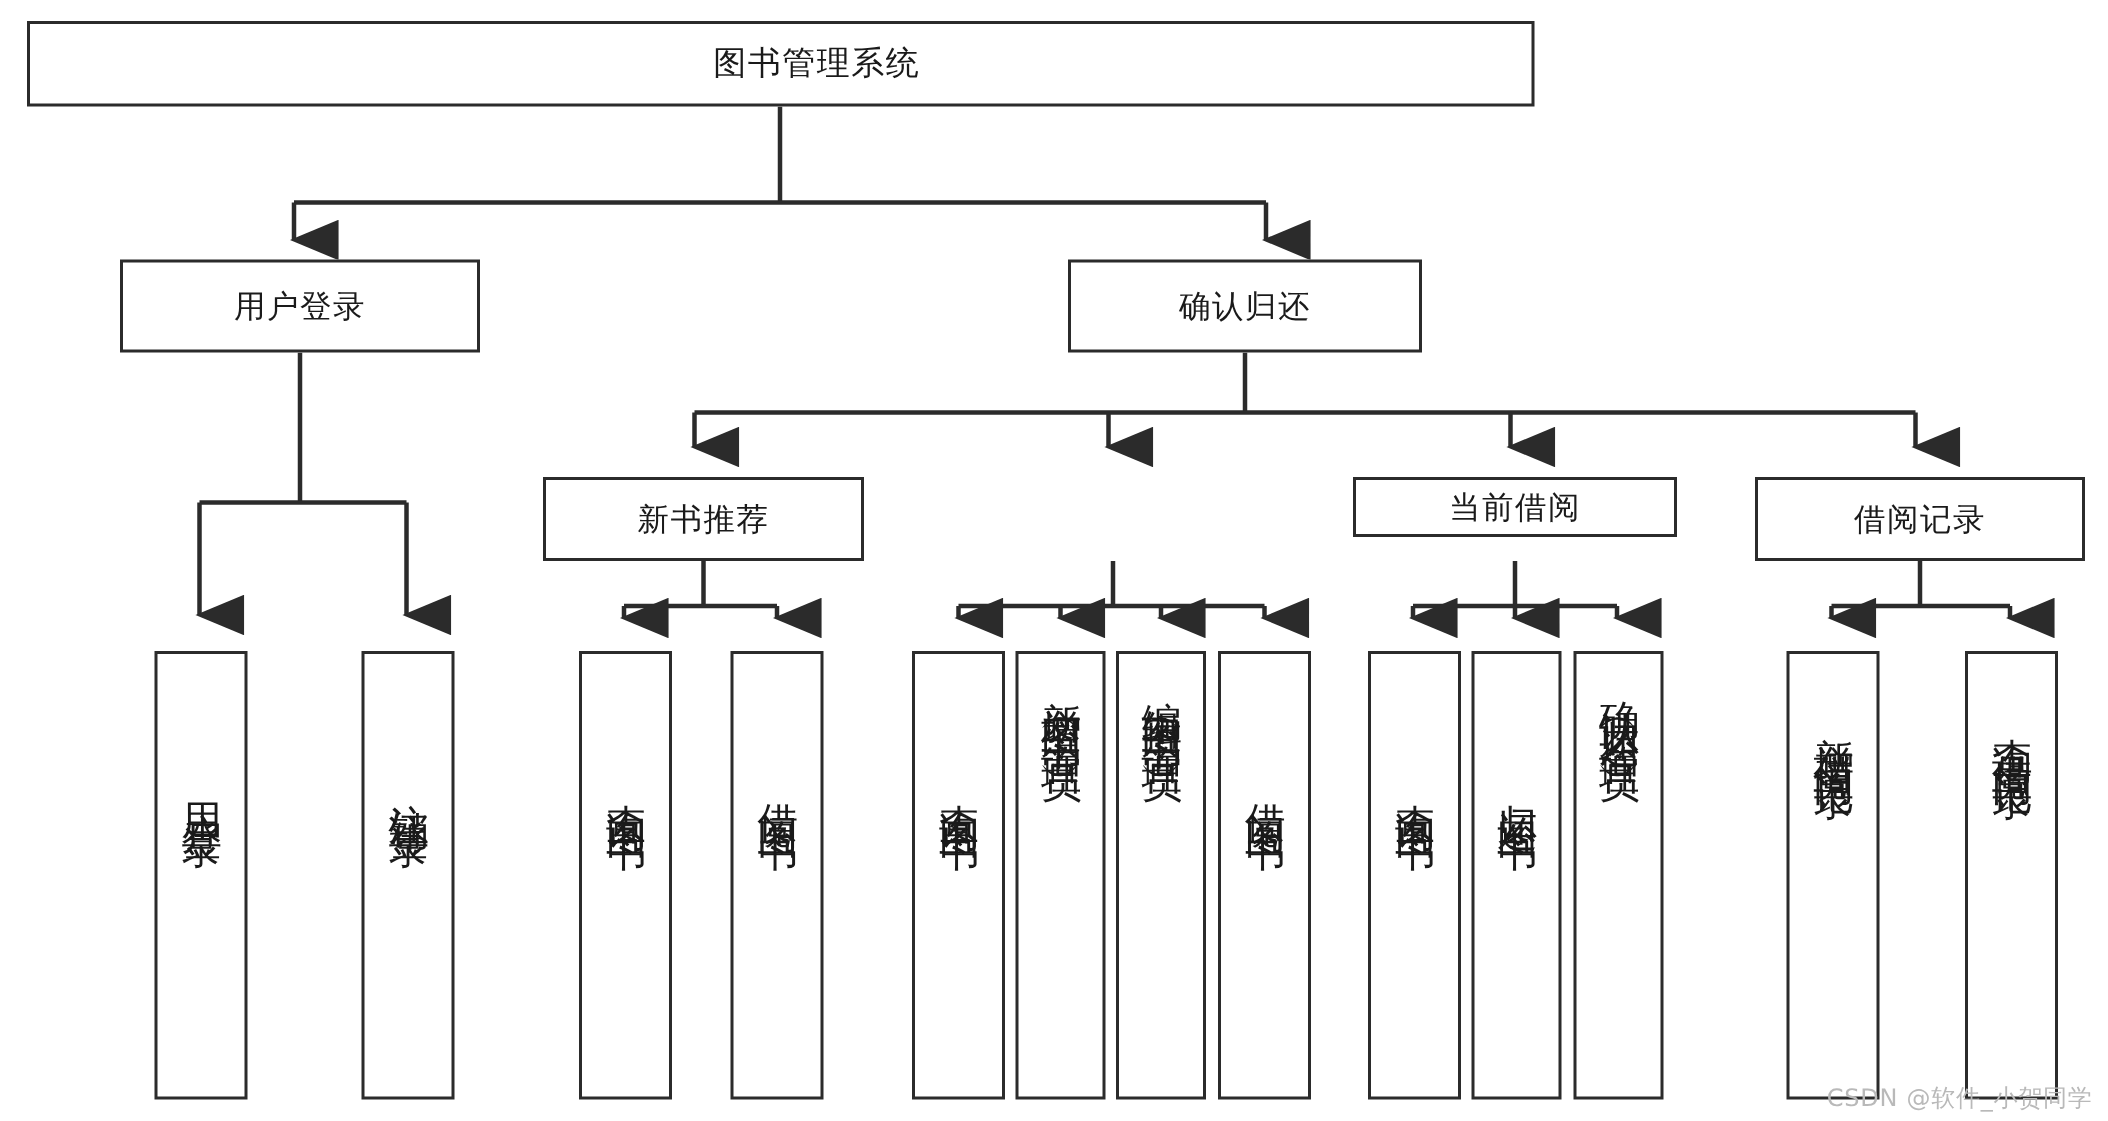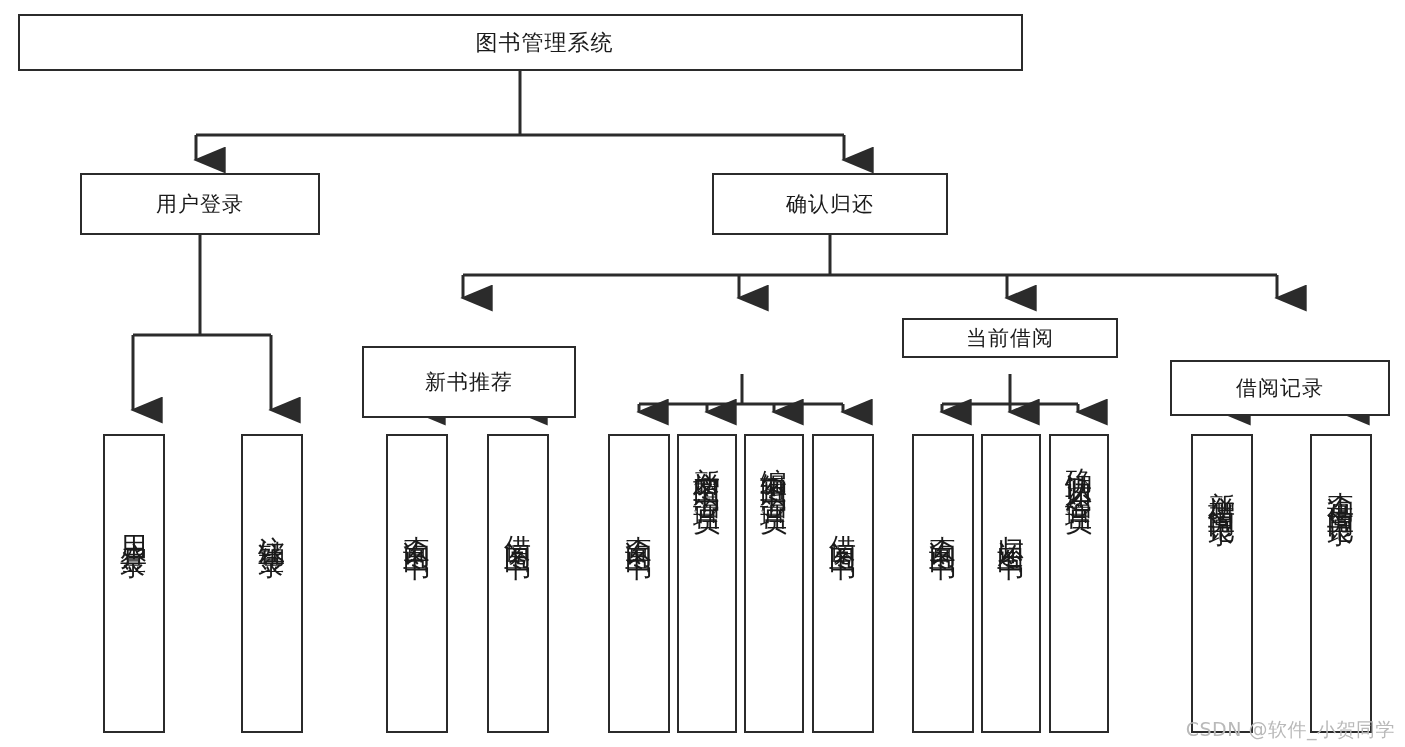--- a/index.html
+++ b/index.html
@@ -44,21 +44,21 @@
     font-size:27px;
     line-height:1.0;
     letter-spacing:6px;
     white-space:nowrap;
   }
 
   .watermark{
     position:absolute;
     right:10px;
     bottom:4px;
-    font-size:19px;
+    font-size:16px;
     color:#b9b9b9;
     letter-spacing:0.5px;
     white-space:nowrap;
     pointer-events:none;
   }
 </style>
 </head>
 <body>
 
 <div id="canvas">
@@ -120,30 +120,30 @@
   </div>
 
   <div class="node h-node" style="left:80px;top:173px;width:240px;height:62px;">
     <span class="lbl">用户登录</span>
   </div>
 
   <div class="node h-node" style="left:712px;top:173px;width:236px;height:62px;">
     <span class="lbl">确认归还</span>
   </div>
 
-  <div class="node h-node" style="left:362px;top:318px;width:214px;height:72px;margin-top:28px;">
+  <div class="node h-node" style="left:362px;top:318px;width:214px;height:56px;">
     <span class="lbl">新书推荐</span>
   </div>
 
 
   <div class="node h-node" style="left:902px;top:318px;width:216px;height:40px;">
     <span class="lbl">当前借阅</span>
   </div>
 
-  <div class="node h-node" style="left:1170px;top:318px;width:220px;height:56px;margin-top:42px;">
+  <div class="node h-node" style="left:1170px;top:318px;width:220px;height:56px;">
     <span class="lbl">借阅记录</span>
   </div>
 
   <div class="node leaf" style="left:103px;top:434px;width:62px;height:299px;">
     <span class="lbl" style="margin-top:72px;">用户登录</span>
   </div>
 
   <div class="node leaf" style="left:241px;top:434px;width:62px;height:299px;">
     <span class="lbl" style="margin-top:72px;">注销登录</span>
   </div>

